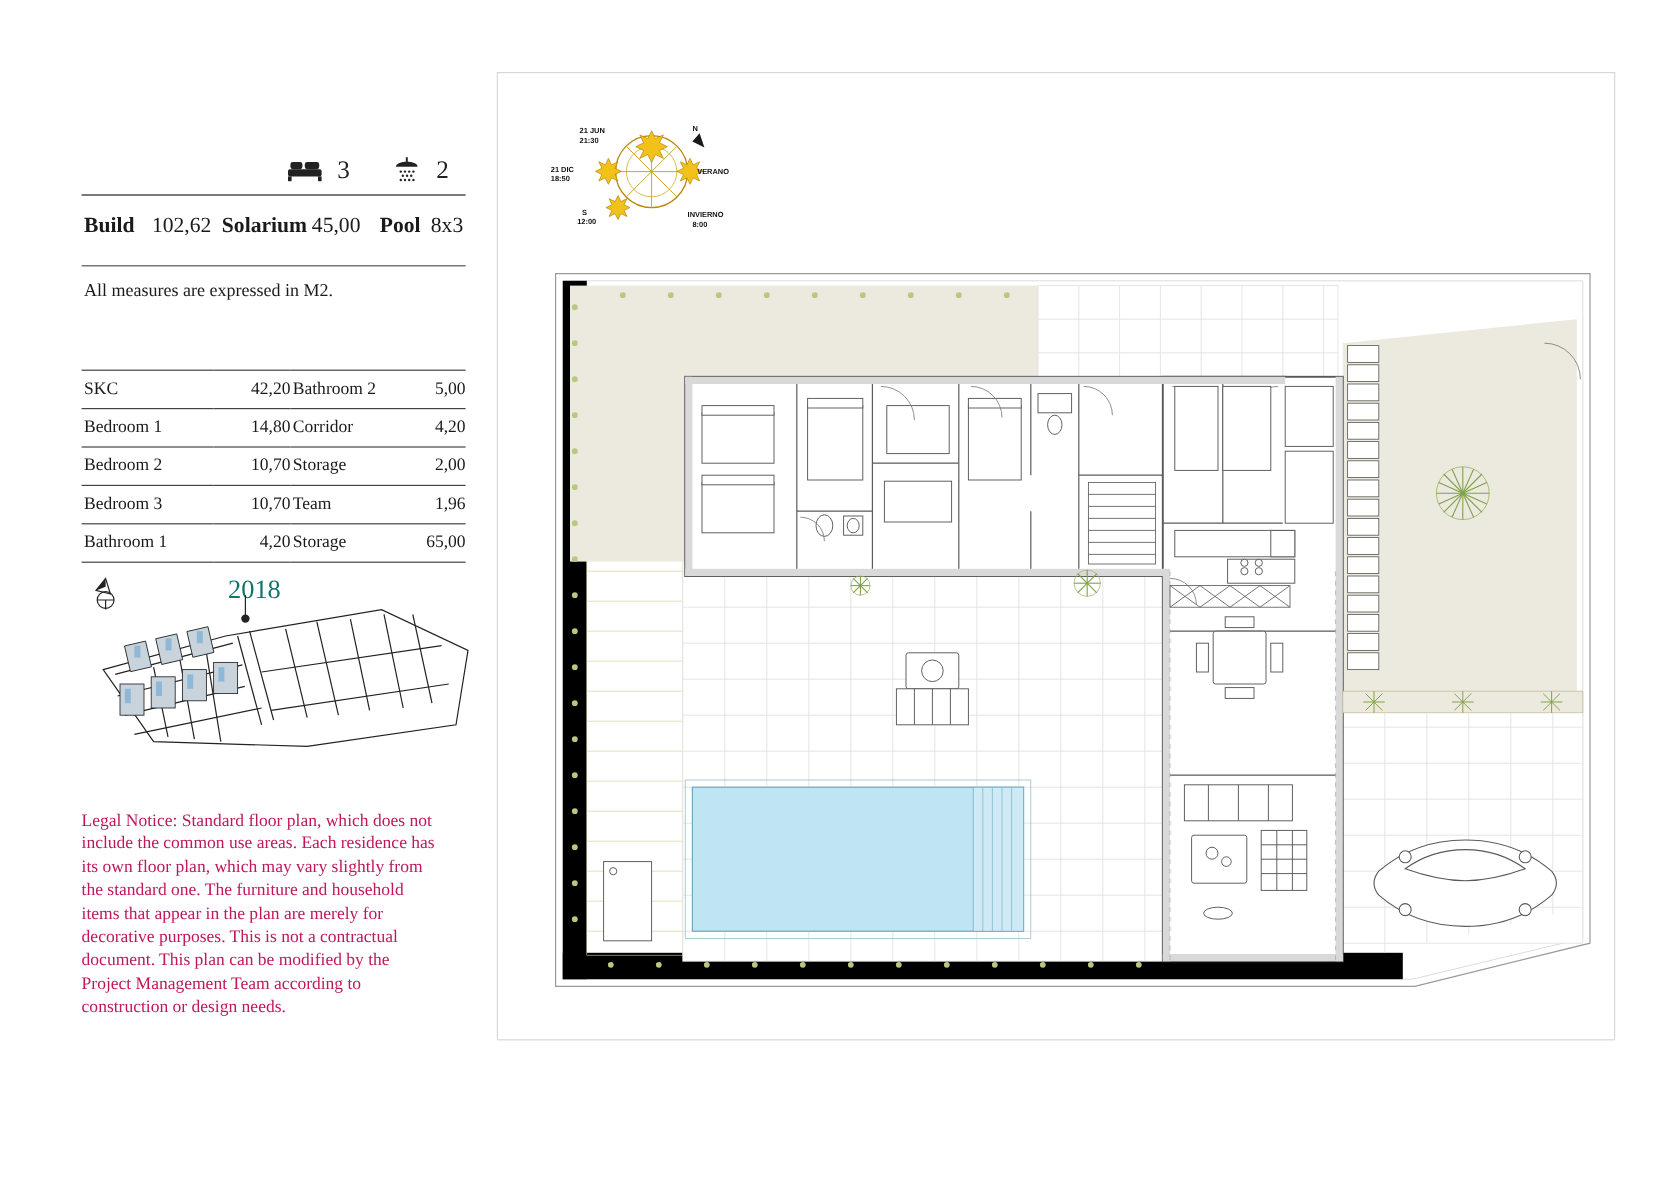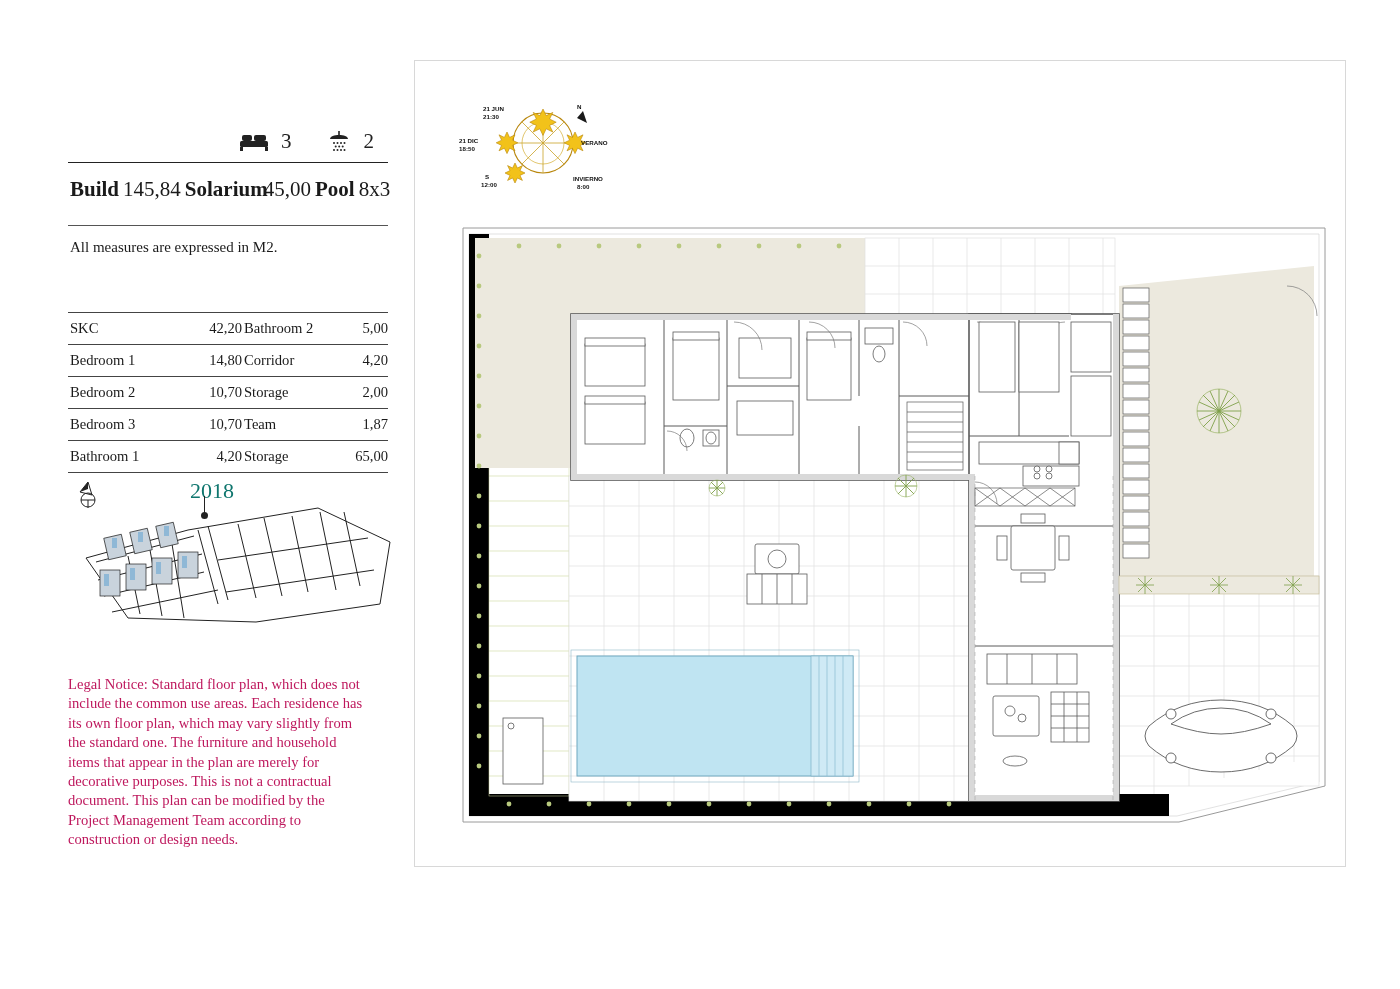--- a/index.html
+++ b/index.html
@@ -17,21 +17,21 @@
   .left-col{position:absolute;left:68px;top:110px;width:320px;}
 
   .icon-row{display:flex;align-items:flex-end;justify-content:flex-end;gap:34px;padding-right:14px;height:42px;}
   .icon-pair{display:flex;align-items:center;gap:12px;}
   .icon-pair .num{font-size:21px;line-height:1;color:#222;}
   svg.ic{display:block;}
 
   .rule{border-top:1px solid #222;margin-top:10px;}
   .rule.thin{border-top:1px solid #555;}
 
-  .build-line{display:flex;gap:4px;align-items:baseline;font-size:21px;padding:14px 2px 13px 2px;}
+  .build-line{display:flex;gap:4px;align-items:baseline;font-size:18px;padding:14px 2px 13px 2px;}
   .build-line .lbl{font-weight:bold;}
   .bl-1{width:60px;}
   .bl-2{width:62px;}
   .bl-3{width:75px;}
   .bl-4{width:60px;}
   .bl-5{width:44px;}
 
   .measures-note{font-size:15px;padding:13px 2px 0 2px;}
 
   .table{margin-top:56px;width:320px;border-collapse:collapse;}
@@ -104,21 +104,21 @@
           </svg>
         </span>
         <span class="num">2</span>
       </div>
     </div>
 
     <div class="rule"></div>
 
     <div class="build-line">
       <span class="lbl bl-1">Build</span>
-      <span class="bl-2">145,84</span>
+      <span class="bl-2">102,62</span>
       <span class="lbl bl-3">Solarium</span>
       <span class="bl-4">45,00</span>
       <span class="lbl bl-5">Pool</span>
       <span>8x3</span>
     </div>
 
     <div class="rule thin"></div>
 
     <div class="measures-note">All measures are expressed in M2.</div>
 
@@ -139,21 +139,21 @@
       <tr>
         <td class="t-name">Bedroom 2</td>
         <td class="t-val">10,70</td>
         <td class="t-name2">Storage</td>
         <td class="t-val2">2,00</td>
       </tr>
       <tr>
         <td class="t-name">Bedroom 3</td>
         <td class="t-val">10,70</td>
         <td class="t-name2">Team</td>
-        <td class="t-val2">1,87</td>
+        <td class="t-val2">1,96</td>
       </tr>
       <tr>
         <td class="t-name">Bathroom 1</td>
         <td class="t-val">4,20</td>
         <td class="t-name2">Storage</td>
         <td class="t-val2">65,00</td>
       </tr>
     </tbody>
       </table>
   </div>

